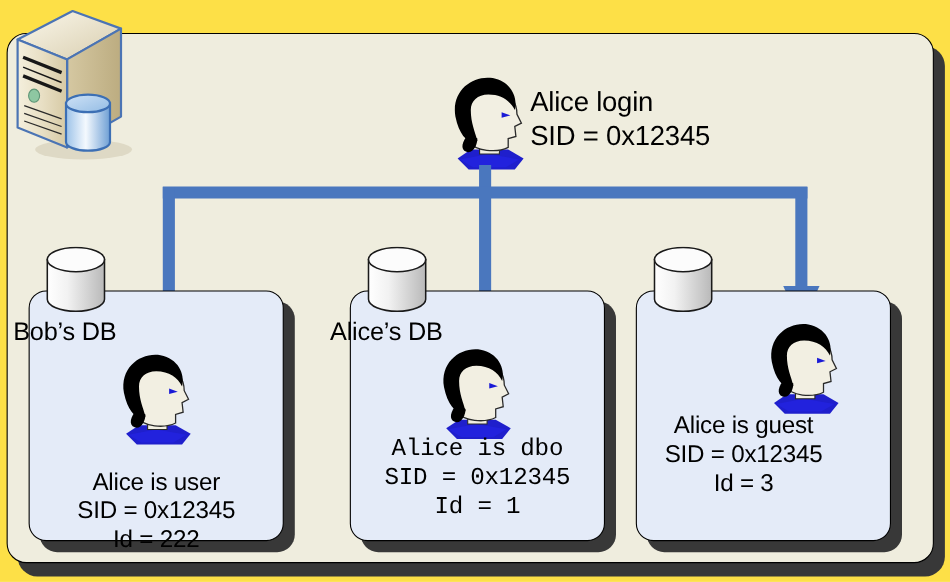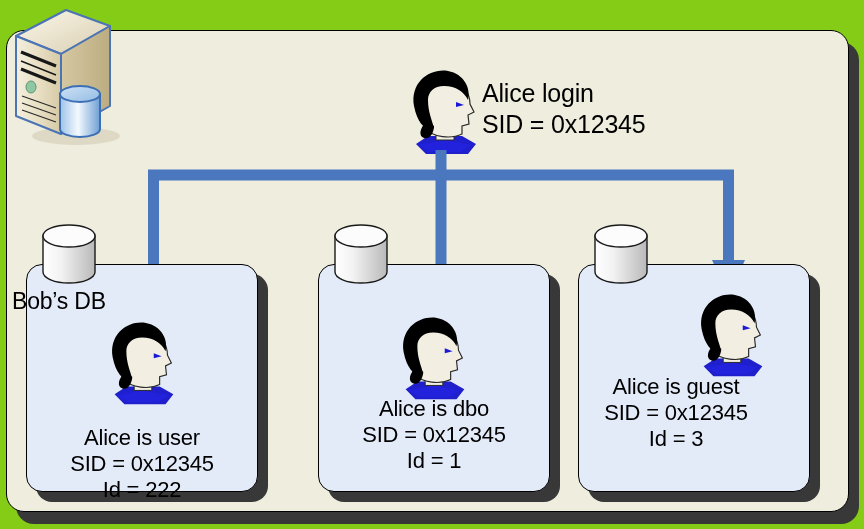--- a/index.html
+++ b/index.html
@@ -1,17 +1,17 @@
 <!DOCTYPE html>
 <html><head>
 <meta charset="utf-8">
 <style>
   html,body{margin:0;padding:0;background:#ffffff;}
   body{width:864px;height:529px;overflow:hidden;font-family:"Liberation Sans","DejaVu Sans",sans-serif;}
-  #stage{position:relative;width:864px;height:529px;background:#84cc16;}
+  #stage{position:relative;width:864px;height:529px;background:#fde047;}
 
   
   .outer-shadow{
     position:absolute;left:16px;top:42px;width:843px;height:482px;
     background:#383838;border-radius:18px;
   }
   .outer-panel{
     position:absolute;left:6px;top:30px;width:843px;height:482px;
     background:#EFEDDE;border:1px solid #000;border-radius:18px;box-sizing:border-box;
   }
@@ -193,32 +193,33 @@
         <linearGradient id="gcyl2" x1="0" y1="0" x2="1" y2="0">
           <stop offset="0" stop-color="#FFFFFF"></stop>
           <stop offset="0.35" stop-color="#F2F2F2"></stop>
           <stop offset="1" stop-color="#B9B9B9"></stop>
         </linearGradient>
       </defs>
       <path d="M3,12 L3,48 A26,11 0 0 0 55,48 L55,12 Z" fill="url(#gcyl2)" stroke="#1A1A1A" stroke-width="1.4"></path>
       <ellipse cx="29" cy="12" rx="26" ry="11" fill="#FCFCFC" stroke="#1A1A1A" stroke-width="1.4"></ellipse>
     </svg>
   </div>
+  <div class="db-label" style="left:300px;top:288px;">Alice’s DB</div>
   <div class="person" style="left:388px;top:313px;">
     <svg width="92" height="92" viewBox="0 0 94 94">
       <path d="M18,78 L30,70 L64,70 L78,78 L70,88 L28,88 Z" fill="#1F1FCC"></path>
       <path d="M20,79 L46,74 L74,79 L62,86 L32,86 Z" fill="#2222DD"></path>
       <path d="M38,62 L38,74 L56,74 L56,62 Z" fill="#F2EFE2" stroke="#2A2A2A" stroke-width="1"></path>
       <path d="M22,32 C22,14 40,6 54,12 C66,17 72,28 72,38 L76,46 L70,49 L71,58 L64,60 L64,68 C54,73 34,72 28,62 C22,52 22,42 22,32 Z" fill="#F2EFE2" stroke="#2A2A2A" stroke-width="1.2"></path>
       <path d="M16,40 C12,16 32,2 50,5 C66,8 73,22 70,34 C66,26 58,20 46,20 C36,20 30,26 30,34 C30,46 34,54 36,62 C30,66 20,60 16,40 Z" fill="#000000"></path>
       <path d="M28,56 C22,62 20,70 26,72 C32,74 36,66 36,60 Z" fill="#000000"></path>
       <polygon points="58,36 66,39 58,41" fill="#1A1AD6"></polygon>
     </svg>
   </div>
-  <div class="caption" style="left:318px;top:396px;width:232px;">
+  <div class="caption" style="left:318px;top:396px;width:232px;font-family:Liberation Mono, monospace;">
     <div>Alice is dbo</div>
     <div>SID = 0x12345</div>
     <div>Id = 1</div>
   </div>
 
   <div class="dbbox-shadow" style="left:588px;top:274px;width:232px;height:228px;"></div>
   <div class="dbbox" style="left:578px;top:264px;width:232px;height:228px;"></div>
   <div class="db-cyl" style="left:592px;top:224px;">
     <svg width="58" height="62" viewBox="0 0 58 62">
       <defs>

